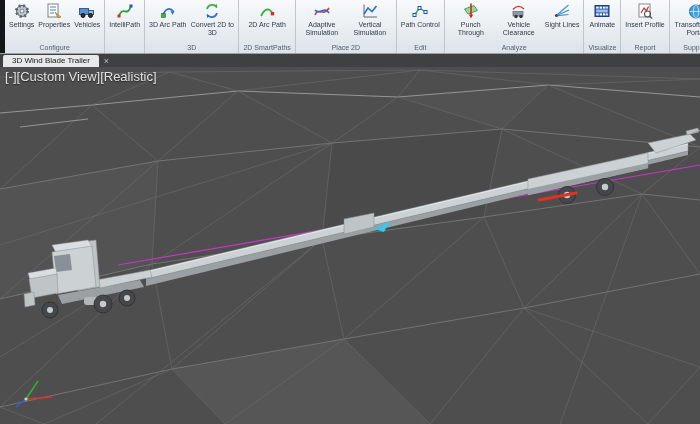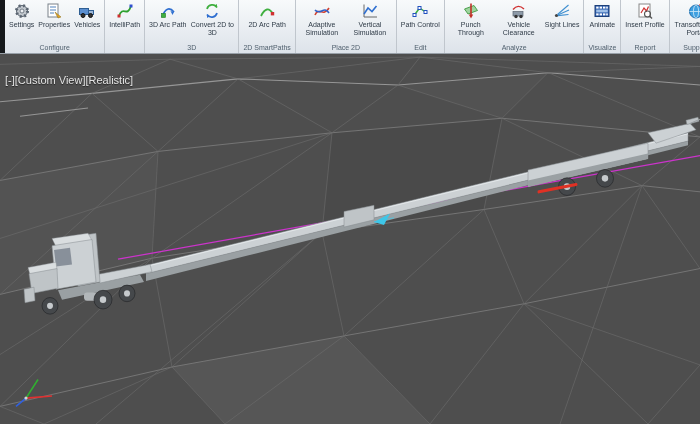--- a/index.html
+++ b/index.html
@@ -22,21 +22,21 @@
 
   
   .tabbar{flex:0 0 13px;height:13px;background:#3e4042;display:flex;align-items:flex-end}
   .tab{background:#e7e9ea;color:#161616;font-size:8px;line-height:12px;padding:0 9px;margin-left:3px;
     border-radius:2px 2px 0 0;cursor:pointer;white-space:nowrap}
   .tab-close{color:#bdbdbd;font-size:9px;line-height:12px;padding:0 5px;cursor:pointer}
 
   
   .viewport{position:relative;flex:1;background:#4e4e4e;overflow:hidden}
   svg.scene{position:absolute;left:0;top:0;width:100%;height:100%}
-  .vp-controls{position:absolute;top:20px;left:5px;font-size:11px;color:#e3e3e3;text-shadow:0 1px 1px rgba(0,0,0,.55)}
+  .vp-controls{position:absolute;top:2px;left:5px;font-size:13px;color:#e3e3e3;text-shadow:0 1px 1px rgba(0,0,0,.55)}
   .vp-controls span{cursor:pointer}
 
   
   .m1{stroke:#7e7e7e;stroke-width:.8;fill:none}
   .m2{stroke:#6d6d6d;stroke-width:.6;fill:none}
   .m3{stroke:#969696;stroke-width:1;fill:none}
   .tshade{stroke:none}
   .f-light{fill:#ccd1d4;stroke:#878d91;stroke-width:.5}
   .f-mid{fill:#bfc4c7;stroke:#878d91;stroke-width:.5}
   .f-dark{fill:#9aa0a3;stroke:none}
@@ -283,20 +283,26 @@
             </span>
           <span class="rlabel">Transoft User Portal</span>
         </div>
       </div>
       <div class="rgroup-label">Support</div>
     </div>
 
     <div class="ribbon-filler"></div>
   </div>
 
+  <div class="tabbar">
+    <div class="tab">
+      <span>3D Wind Blade Trailer</span>
+    </div>
+    <span class="tab-close">×</span>
+  </div>
 
   <div class="viewport">
     <svg class="scene" viewBox="0 0 700 357" preserveAspectRatio="none">
 
       <g>
         <polygon class="tshade" points="0,122 158,94 152,197 0,232" fill="#535353"></polygon>
         <polygon class="tshade" points="332,76 502,62 484,150 322,172" fill="#4a4a4a"></polygon>
         <polygon class="tshade" points="172,302 344,272 430,357 225,357" fill="#565656"></polygon>
         <polygon class="tshade" points="398,30 548,18 502,62" fill="#525252"></polygon>
       </g>

